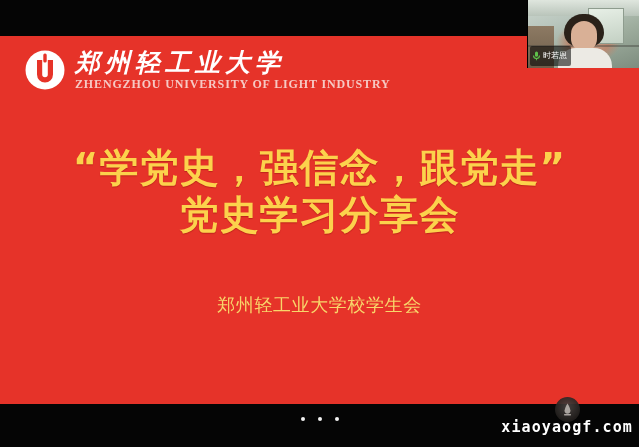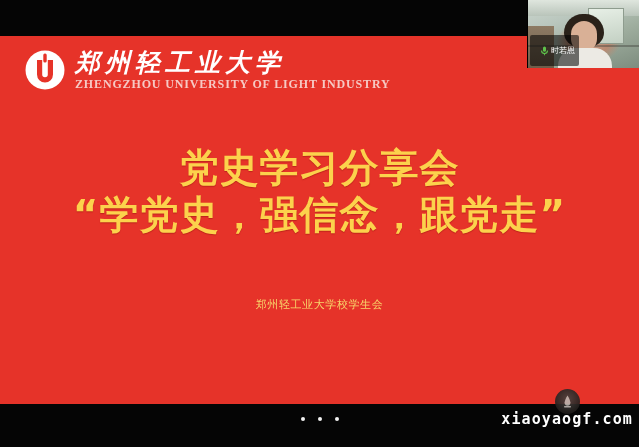--- a/index.html
+++ b/index.html
@@ -99,21 +99,21 @@
   #credits {
     position: absolute;
     left: 0;
     top: 258px;
     width: 639px;
     text-align: center;
   }
   .credit-line {
     color: #f8d66a;
     font-family: "DejaVu Sans", sans-serif;
-    font-size: 11px;
+    font-size: 18px;
     line-height: 22px;
     letter-spacing: 0.6px;
     white-space: nowrap;
   }
 
   
   #participant-tile {
     position: absolute;
     left: 527px;
     top: 0;
@@ -161,22 +161,22 @@
   }
   #vid-torso {
     left: 30px; top: 48px; width: 54px; height: 22px;
     background: #eceae4;
     border-radius: 18px 18px 0 0;
   }
   #participant-label {
     position: absolute;
     left: 2px;
     bottom: 2px;
-    height: 31px;
-    padding: 0 4px 0 10px;
+    height: 20px;
+    padding: 0 4px 0 2px;
     display: flex;
     align-items: center;
     gap: 2px;
     background: rgba(0, 0, 0, 0.55);
     border-radius: 2px;
   }
   #participant-name {
     color: #ffffff;
     font-family: "DejaVu Sans", sans-serif;
     font-size: 8px;
@@ -200,21 +200,21 @@
     width: 4px;
     height: 4px;
     border-radius: 50%;
     background: #f2f2f2;
   }
 
   
   #watermark {
     position: absolute;
     right: 6px;
-    bottom: 20px;
+    bottom: 12px;
     display: flex;
     flex-direction: column;
     align-items: center;
   }
   #watermark-badge {
     width: 25px;
     height: 25px;
     border-radius: 50%;
     background: radial-gradient(circle at 50% 40%, #4a4441 0%, #221f1d 70%, #171513 100%);
     display: flex;
@@ -248,22 +248,22 @@
           <rect x="19.3" y="4.5" width="3.4" height="9" rx="1.5" fill="#e63329"></rect>
         </svg>
       </div>
       <div id="logo-words">
         <div id="logo-cn">郑州轻工业大学</div>
         <div id="logo-en">ZHENGZHOU UNIVERSITY OF LIGHT INDUSTRY</div>
       </div>
     </div>
 
     <div id="headline">
+      <div class="headline-line">“学党史，强信念，跟党走”</div>
       <div class="headline-line">党史学习分享会</div>
-      <div class="headline-line">“学党史，强信念，跟党走”</div>
     </div>
 
     <div id="credits">
       <div class="credit-line">郑州轻工业大学校学生会</div>
     </div>
 
   </div>
 
   <div id="participant-tile">
     <div id="participant-video">

